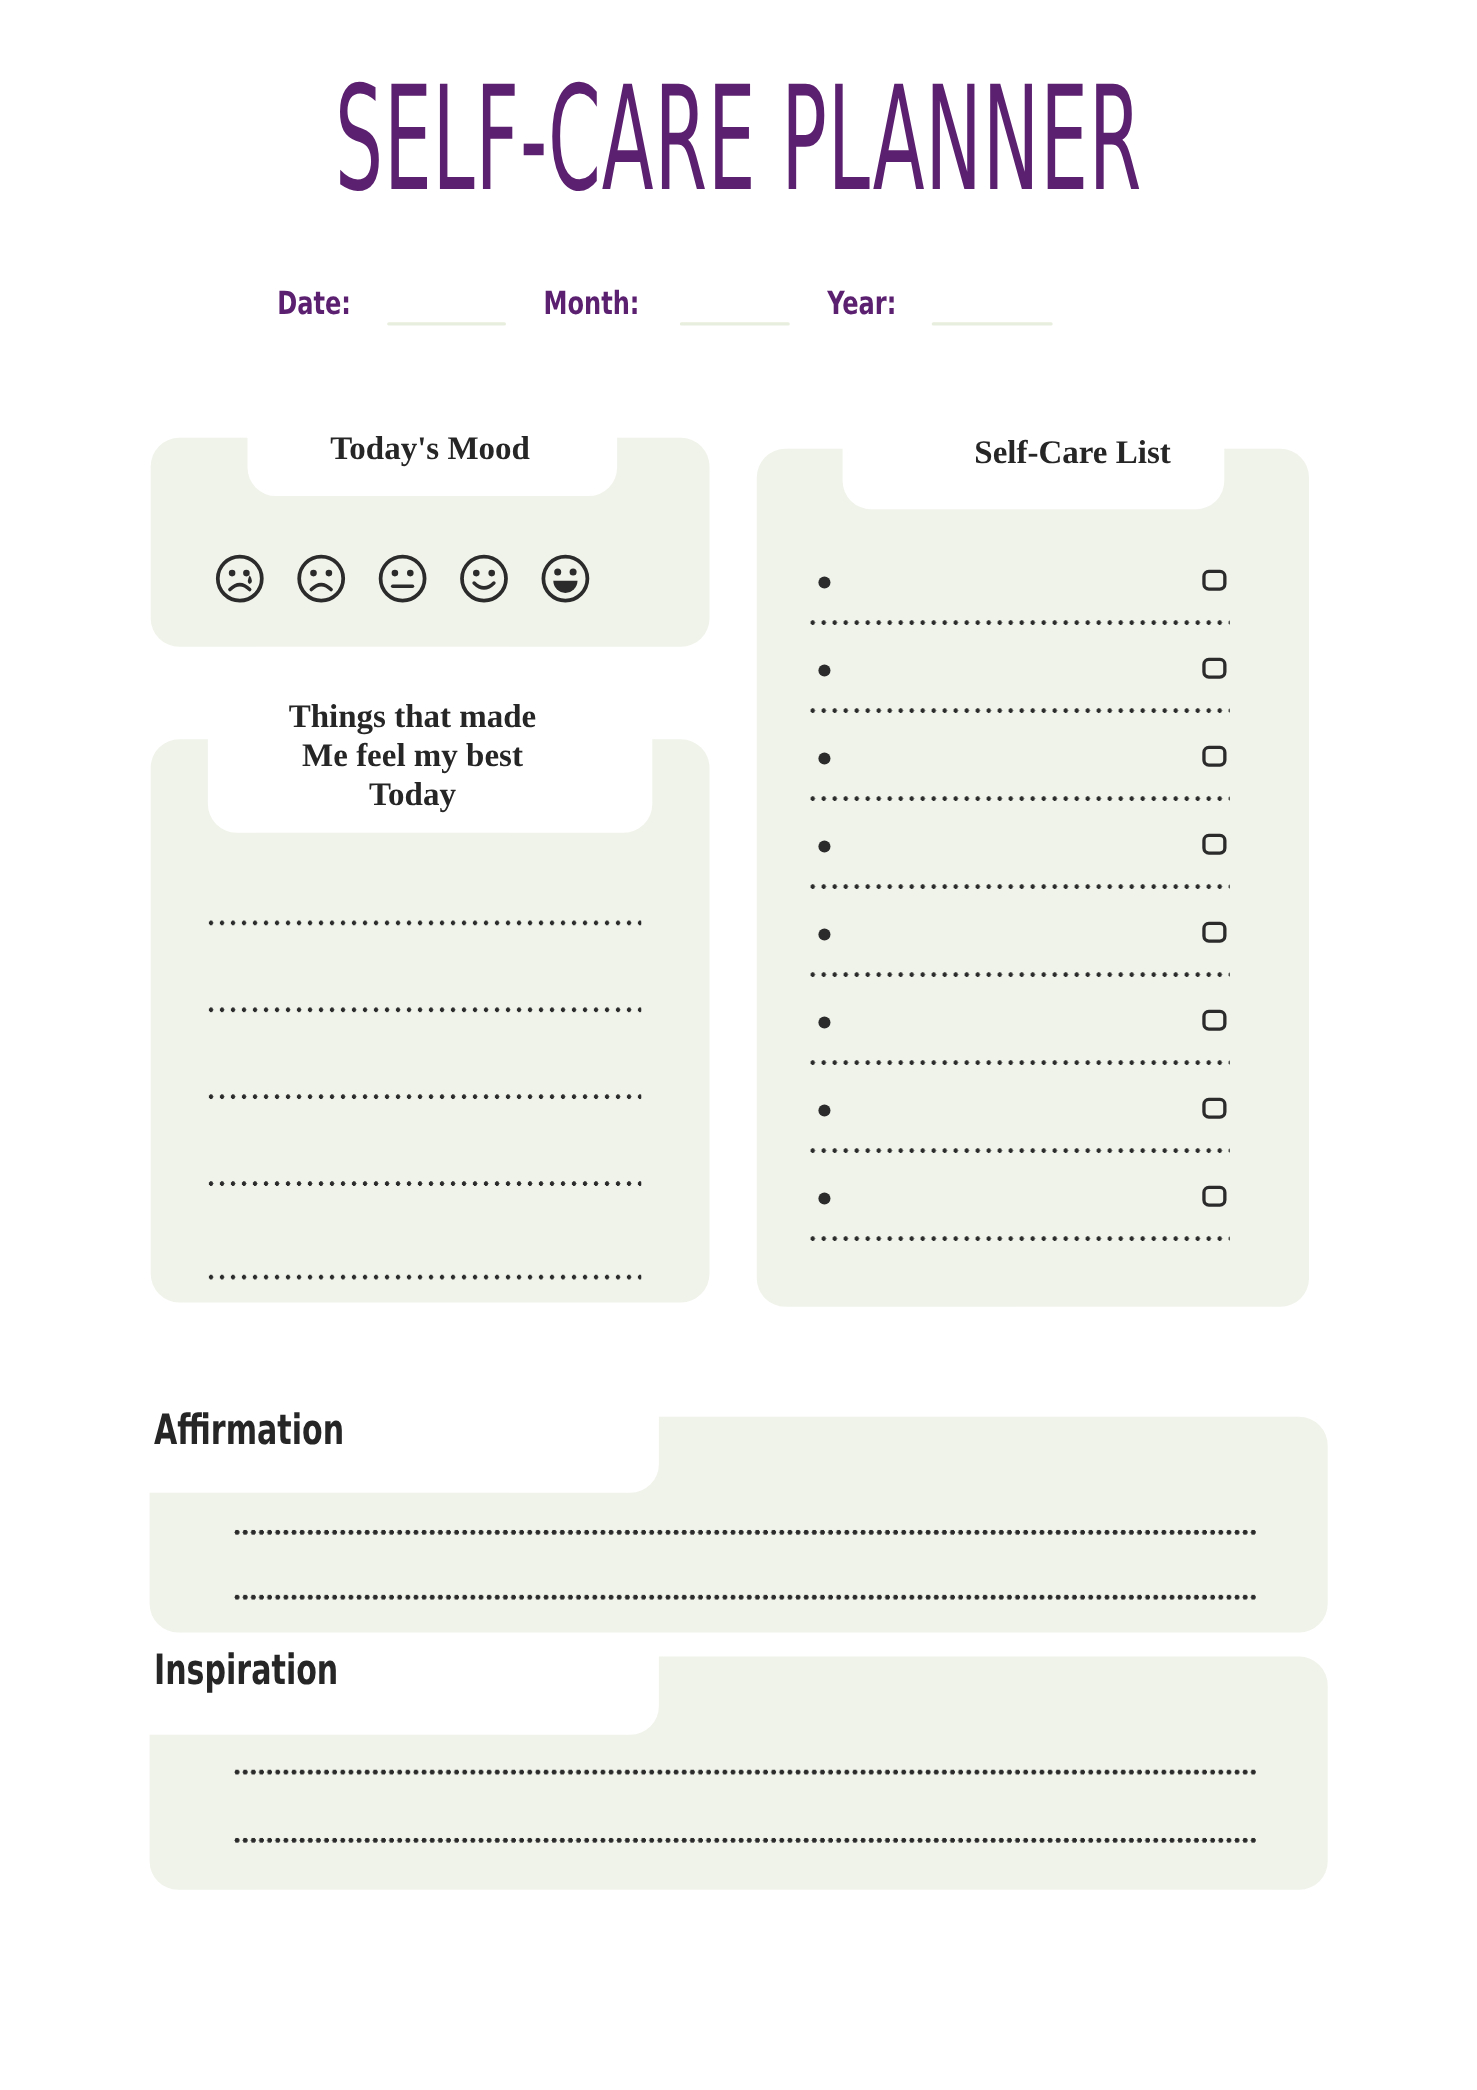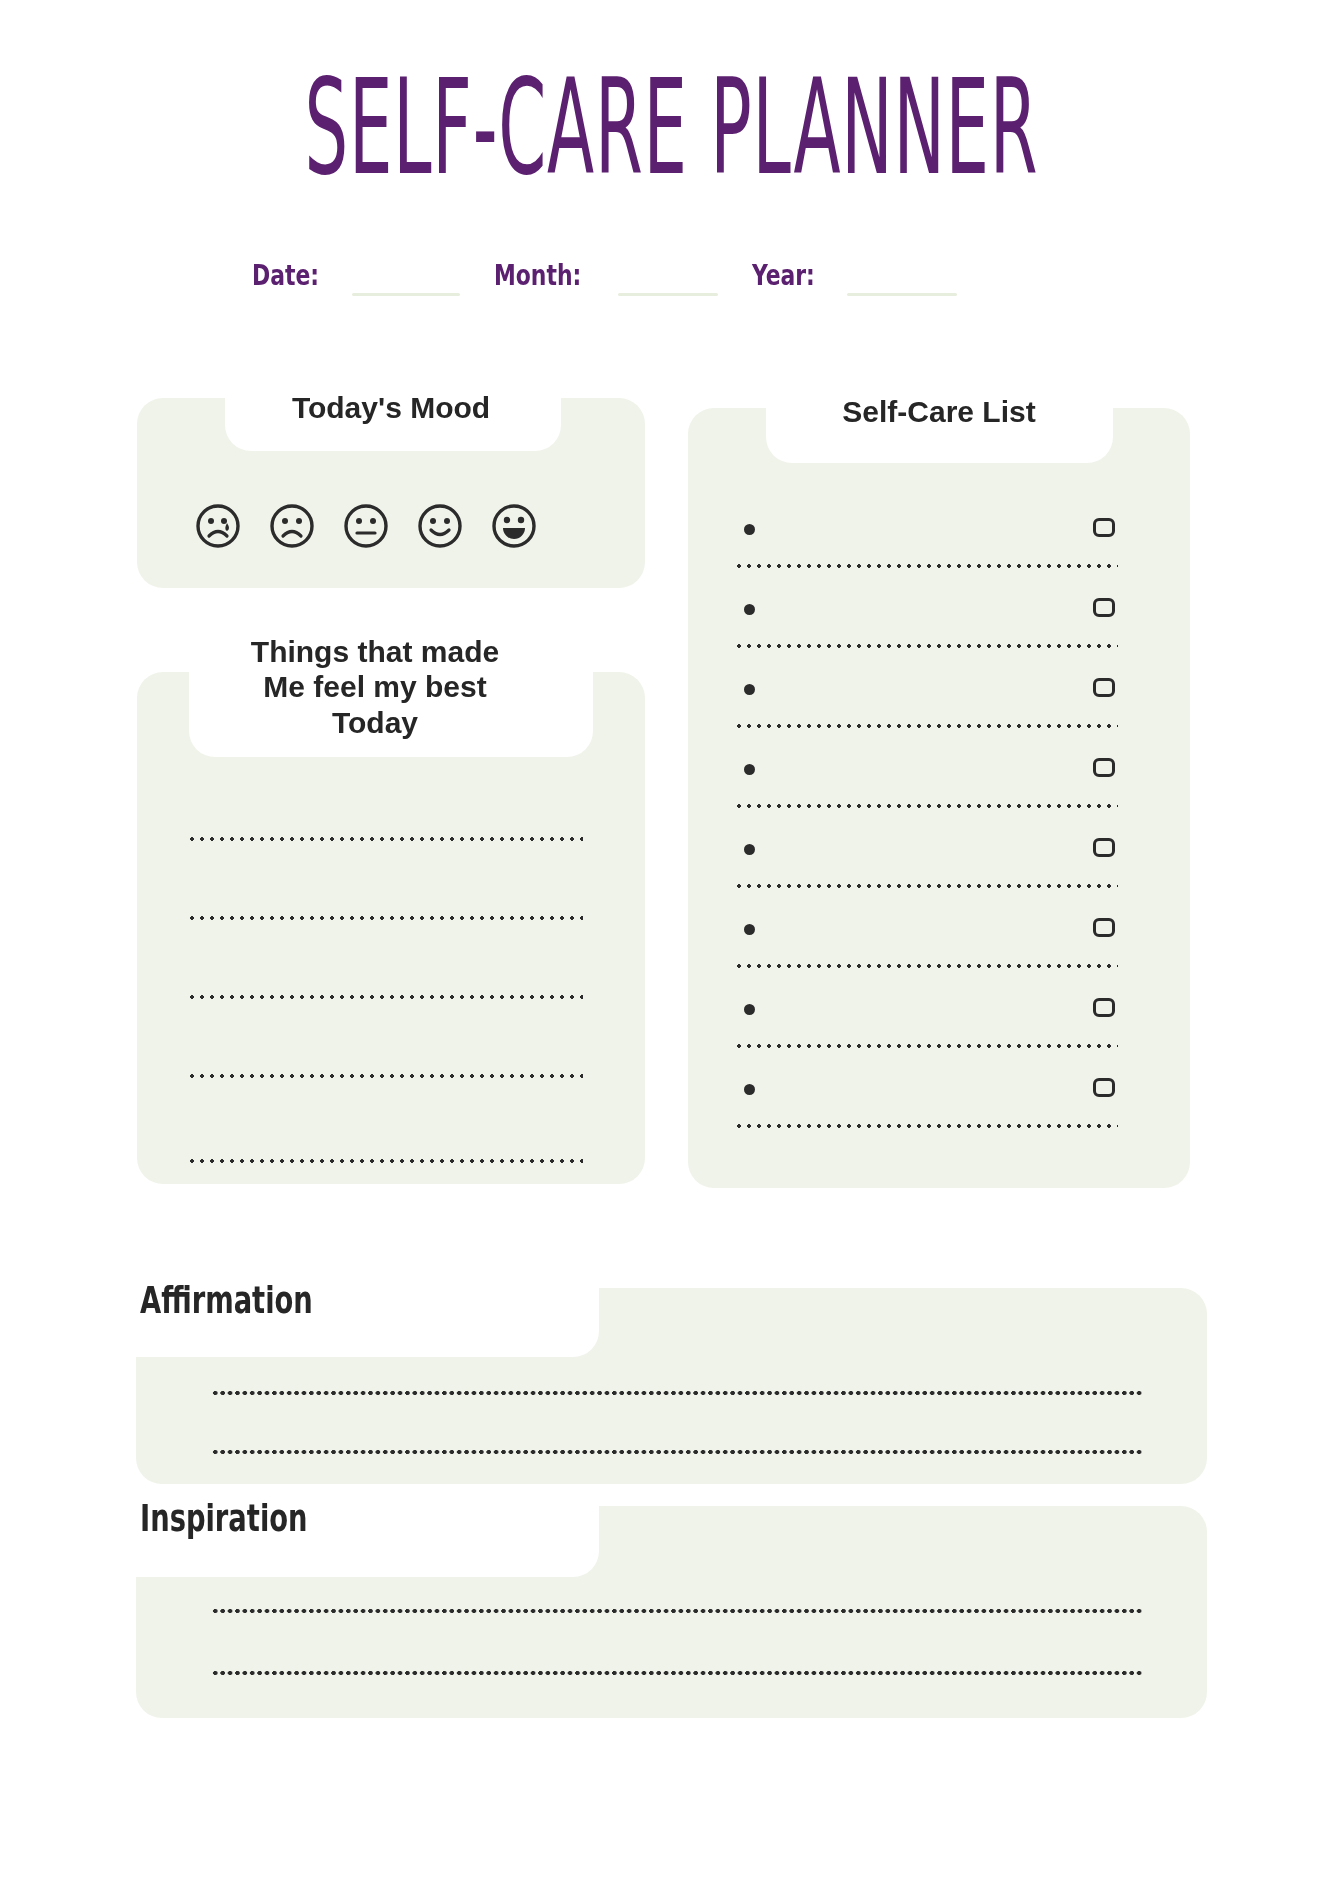--- a/index.html
+++ b/index.html
@@ -71,21 +71,21 @@
   
   .notch {
     position: absolute;
     background: #ffffff;
     border-bottom-left-radius: 26px;
     border-bottom-right-radius: 26px;
   }
   .card-title {
     position: absolute;
     color: #262626;
-    font-family: Liberation Sans, sans-serif;
+    font-family: Liberation Serif, serif;
     font-weight: 700;
     text-align: center;
     line-height: 1.18;
     white-space: pre-line;
   }
   .card-title.narrow {
     font-family: "DejaVu Sans Condensed", "Liberation Sans Narrow", "Liberation Sans", sans-serif;
     transform: scaleX(0.8);
   }
 
@@ -201,21 +201,21 @@
 
 <div class="dotline" style="left:189px; top:836px; width:394px;"></div>
 <div class="dotline" style="left:189px; top:915px; width:394px;"></div>
 <div class="dotline" style="left:189px; top:994px; width:394px;"></div>
 <div class="dotline" style="left:189px; top:1073px; width:394px;"></div>
 <div class="dotline" style="left:189px; top:1158px; width:394px;"></div>
 
 <div class="card" style="left:688px; top:408px; width:502px; height:780px;">
   <div class="notch" style="left:78px; top:-1px; width:347px; height:56px;"></div>
 </div>
-<div class="card-title" style="left:688px; top:394px; width:502px; font-size:30px;">Self-Care List</div>
+<div class="card-title" style="left:724px; top:394px; width:502px; font-size:30px;">Self-Care List</div>
 
 <div class="sc-bullet" style="left:744px; top:524px;"></div>
 <div class="sc-check" style="left:1093px; top:518px;"></div>
 <div class="dotline" style="left:736px; top:563px; width:382px;"></div>
 
 <div class="sc-bullet" style="left:744px; top:604px;"></div>
 <div class="sc-check" style="left:1093px; top:598px;"></div>
 <div class="dotline" style="left:736px; top:643px; width:382px;"></div>
 
 <div class="sc-bullet" style="left:744px; top:684px;"></div>

